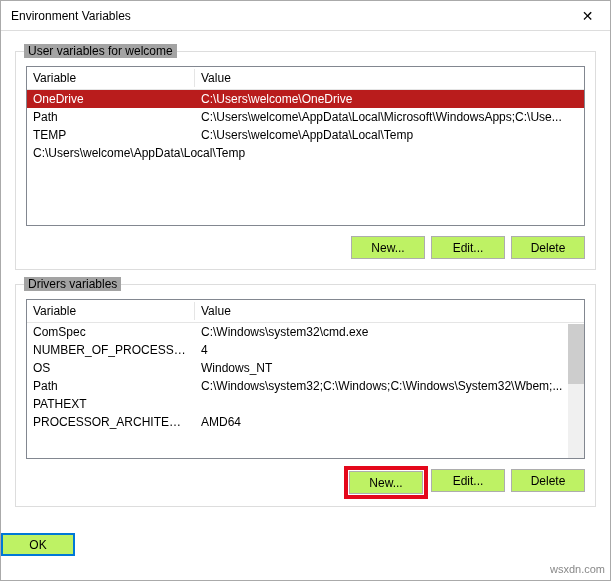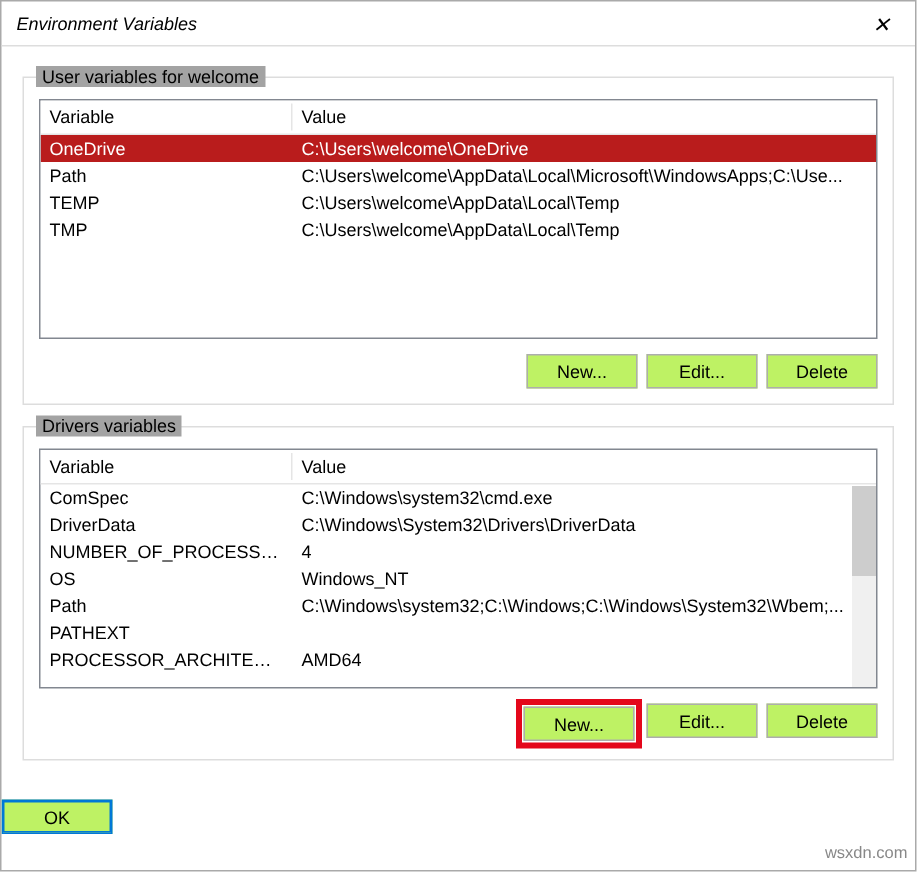--- a/index.html
+++ b/index.html
@@ -1,17 +1,17 @@
 <!DOCTYPE html>
 <html><head>
   <meta charset="utf-8">
   <style>
     * { box-sizing: border-box; margin: 0; padding: 0; }
     body { font-family: "Segoe UI", Tahoma, sans-serif; font-size: 12px; background: #fff; color: #000; width: 611px; height: 581px; overflow: hidden; border: 1px solid #aaa; }
-    .titlebar { display: flex; align-items: center; justify-content: space-between; height: 30px; padding-left: 10px; border-bottom: 1px solid #ddd; font-style: italic; }
+    .titlebar { display: flex; align-items: center; justify-content: space-between; height: 30px; padding-left: 10px; border-bottom: 1px solid #ddd; }
     .titlebar .title { font-size: 12px; }
     .close-btn { width: 45px; height: 30px; display: flex; align-items: center; justify-content: center; font-size: 14px; font-family: Arial; }
     .content { padding: 10px 14px 8px 14px; }
     .groupbox { border: 1px solid #ddd; position: relative; padding: 14px 10px 10px 10px; margin-top: 10px; margin-bottom: 14px; }
     .groupbox .legend { position: absolute; top: -8px; left: 8px; background: #a3a3a3; padding: 0 4px; font-size: 12px; }
     .table-wrap { border: 1px solid #828790; height: 160px; overflow: hidden; background: #fff; position: relative; }
     .table-head { display: flex; background: #fff; border-bottom: 1px solid #e5e5e5; }
     .th { padding: 4px 6px; font-size: 12px; text-align: left; position: relative; }
     .th:first-child { width: 168px; }
     .th:last-child { flex: 1; }
@@ -59,21 +59,20 @@
           </div>
           <div class="row">
             <div class="cell c1">Path</div>
             <div class="cell c2">C:\Users\welcome\AppData\Local\Microsoft\WindowsApps;C:\Use...</div>
           </div>
           <div class="row">
             <div class="cell c1">TEMP</div>
             <div class="cell c2">C:\Users\welcome\AppData\Local\Temp</div>
           </div>
           <div class="row">
-            <div class="cell c1">TMP</div>
             <div class="cell c2">C:\Users\welcome\AppData\Local\Temp</div>
           </div>
         </div>
     </div>
 
     <div class="btn-row">
       <button class="btn">New...</button>
       <button class="btn">Edit...</button>
       <button class="btn">Delete</button>
     </div>
@@ -84,24 +83,20 @@
 
     <div class="table-wrap">
       <div class="table-head">
         <div class="th">Variable</div>
         <div class="th">Value</div>
       </div>
       <div class="rows" id="system-rows">
           <div class="row">
             <div class="cell c1">ComSpec</div>
             <div class="cell c2">C:\Windows\system32\cmd.exe</div>
-          </div>
-          <div class="row">
-            <div class="cell c1">DriverData</div>
-            <div class="cell c2">C:\Windows\System32\Drivers\DriverData</div>
           </div>
           <div class="row">
             <div class="cell c1">NUMBER_OF_PROCESSORS</div>
             <div class="cell c2">4</div>
           </div>
           <div class="row">
             <div class="cell c1">OS</div>
             <div class="cell c2">Windows_NT</div>
           </div>
           <div class="row">

